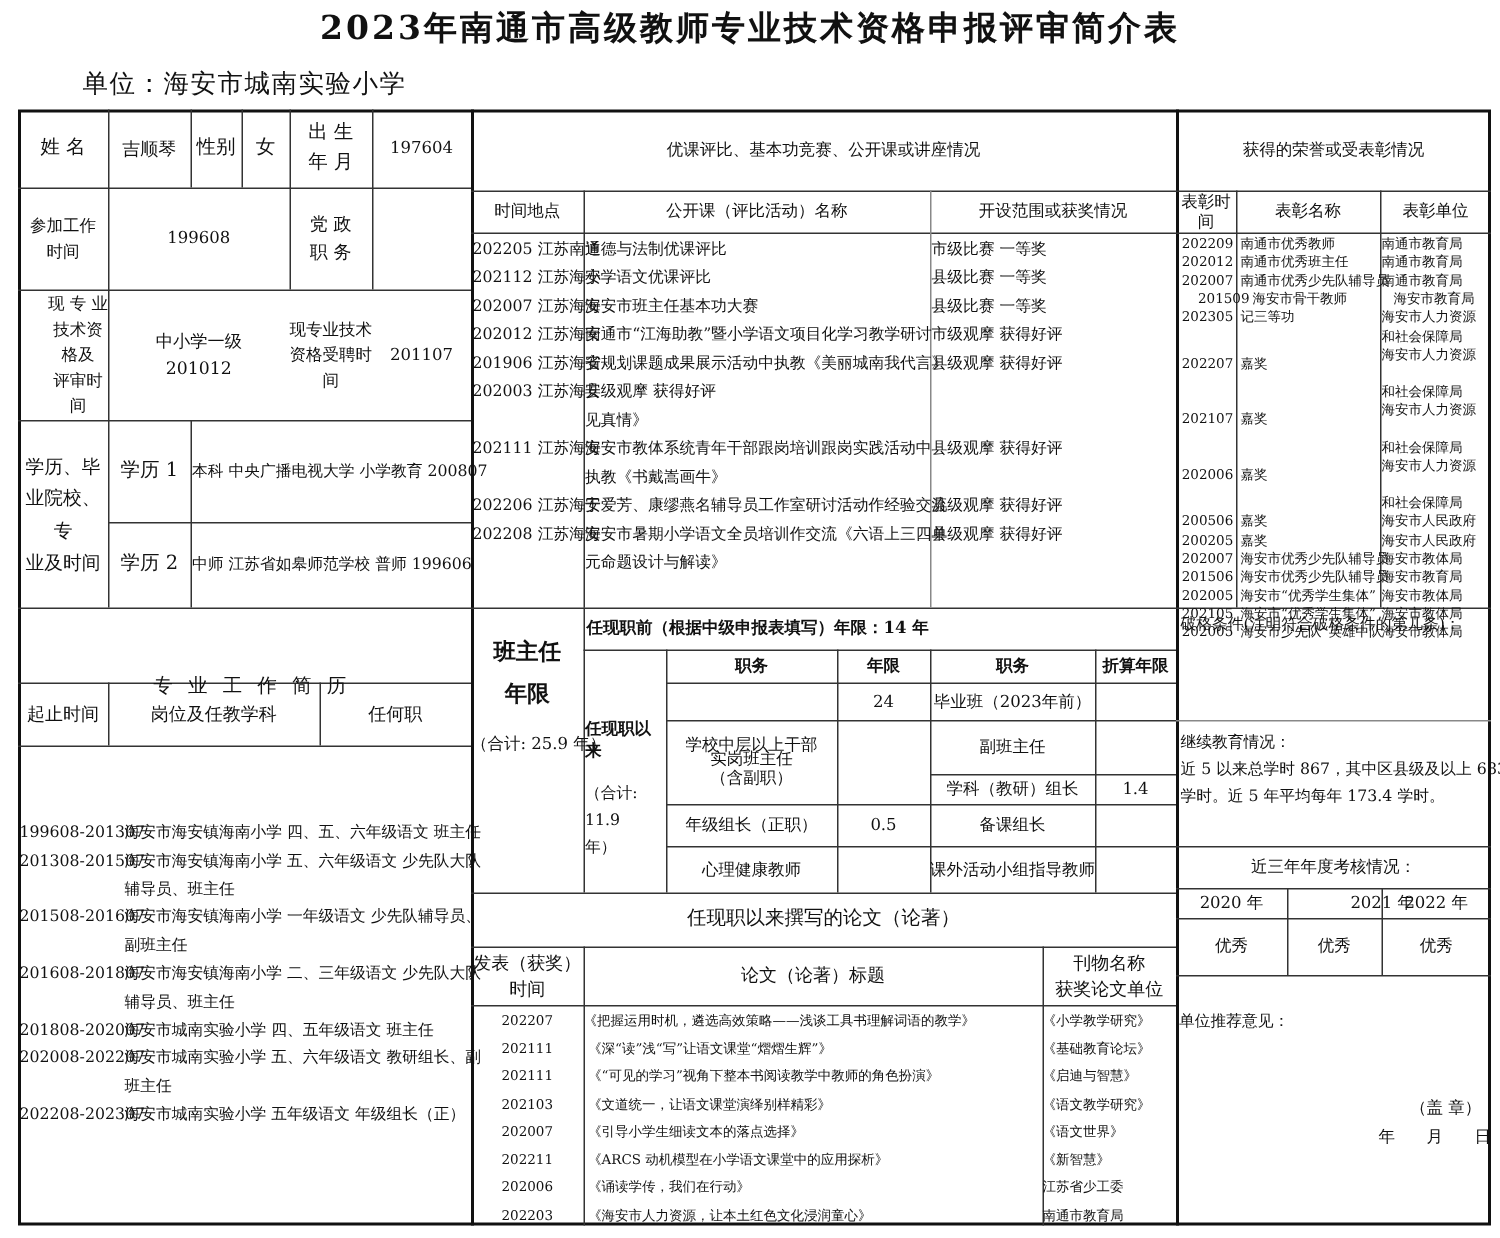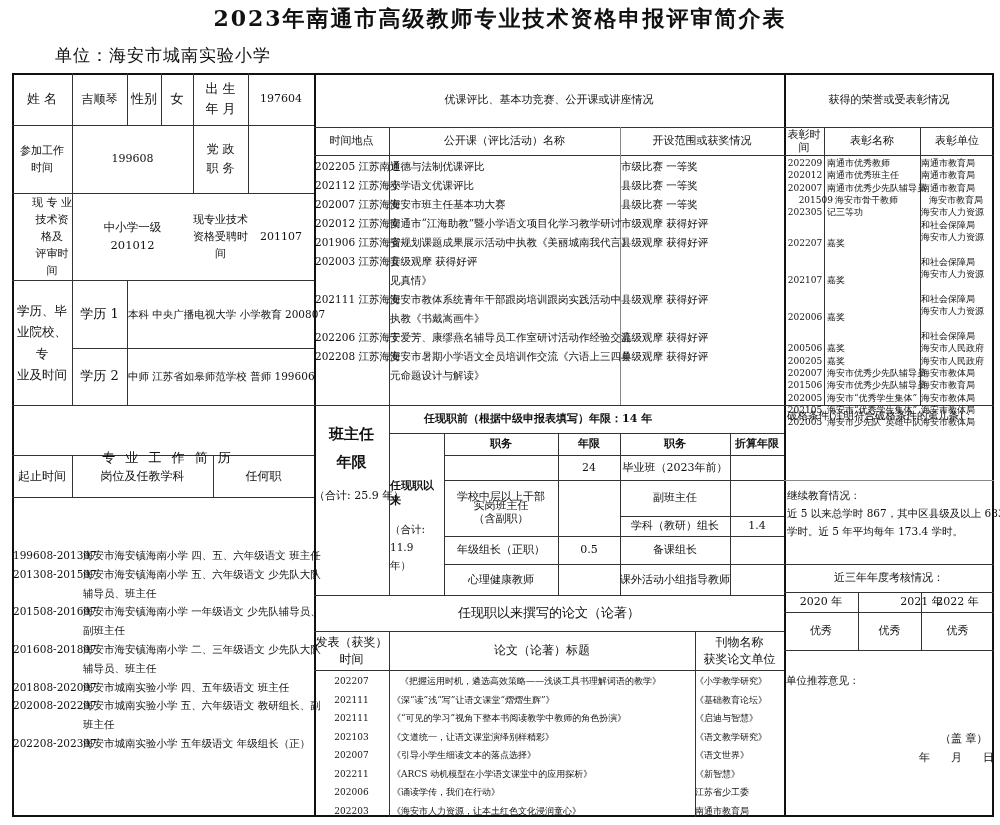--- a/index.html
+++ b/index.html
@@ -231,21 +231,21 @@
       <span style="width:75px"></span>
       <span style="width:231px">元命题设计与解读》</span>
     </div>
 </div>
 
 <div class="abs" style="left:314px;top:420px;width:75px;text-align:center;">
   <div class="bold" style="font-size:15px;line-height:28px;">班主任</div>
   <div class="bold" style="font-size:15px;line-height:28px;">年限</div>
   <div style="font-size:11px;margin-top:12px;white-space:nowrap;">（合计: 25.9 年）</div>
 </div>
-<div class="cell left bold" style="left:391px;top:405px;width:390px;height:28px;font-size:11px;margin-left:33px;">任现职前（根据中级申报表填写）年限：14 年</div>
+<div class="cell left bold" style="left:391px;top:405px;width:390px;height:28px;font-size:11px;">任现职前（根据中级申报表填写）年限：14 年</div>
 <div class="abs" style="left:390px;top:478px;width:54px;">
   <div class="bold" style="font-size:11px;">任现职以来</div>
   <div style="font-size:10.5px;margin-top:12px;white-space:pre-line;line-height:18px;">（合计: 11.9
 年）</div>
 </div>
 <div class="cell bold" style="left:444px;top:433px;width:114px;height:22px;font-size:11px;">职务</div>
 <div class="cell bold" style="left:558px;top:433px;width:62px;height:22px;font-size:11px;">年限</div>
 <div class="cell bold" style="left:620px;top:433px;width:110px;height:22px;font-size:11px;">职务</div>
 <div class="cell bold" style="left:730px;top:433px;width:54px;height:22px;font-size:11px;">折算年限</div>
 
@@ -275,21 +275,21 @@
 <div class="cell" style="left:314px;top:595px;width:470px;height:36px;font-size:13px;">任现职以来撰写的论文（论著）</div>
 <div class="cell" style="left:314px;top:631px;width:75px;height:39px;white-space:pre-line;font-size:12px;line-height:1.4;">发表（获奖）
 时间</div>
 <div class="cell" style="left:389px;top:631px;width:306px;height:39px;font-size:12px;">论文（论著）标题</div>
 <div class="cell" style="left:695px;top:631px;width:89px;height:39px;white-space:pre-line;font-size:12px;line-height:1.4;">刊物名称
 获奖论文单位</div>
 
 <div class="list" style="left:314px;top:672px;width:470px;font-size:9px;line-height:18.5px;">
   <div class="row">
       <span style="width:75px;text-align:center">202207</span>
-      <span style="width:306px;padding-left:11px;box-sizing:border-box">《把握运用时机，遴选高效策略——浅谈工具书理解词语的教学》</span>
+      <span style="width:306px;padding-left:0;box-sizing:border-box">《把握运用时机，遴选高效策略——浅谈工具书理解词语的教学》</span>
       <span>《小学教学研究》</span>
     </div>
   <div class="row">
       <span style="width:75px;text-align:center">202111</span>
       <span style="width:306px;padding-left:3px;box-sizing:border-box">《深“读”浅“写”让语文课堂“熠熠生辉”》</span>
       <span>《基础教育论坛》</span>
     </div>
   <div class="row">
       <span style="width:75px;text-align:center">202111</span>
       <span style="width:306px;padding-left:3px;box-sizing:border-box">《“可见的学习”视角下整本书阅读教学中教师的角色扮演》</span>

